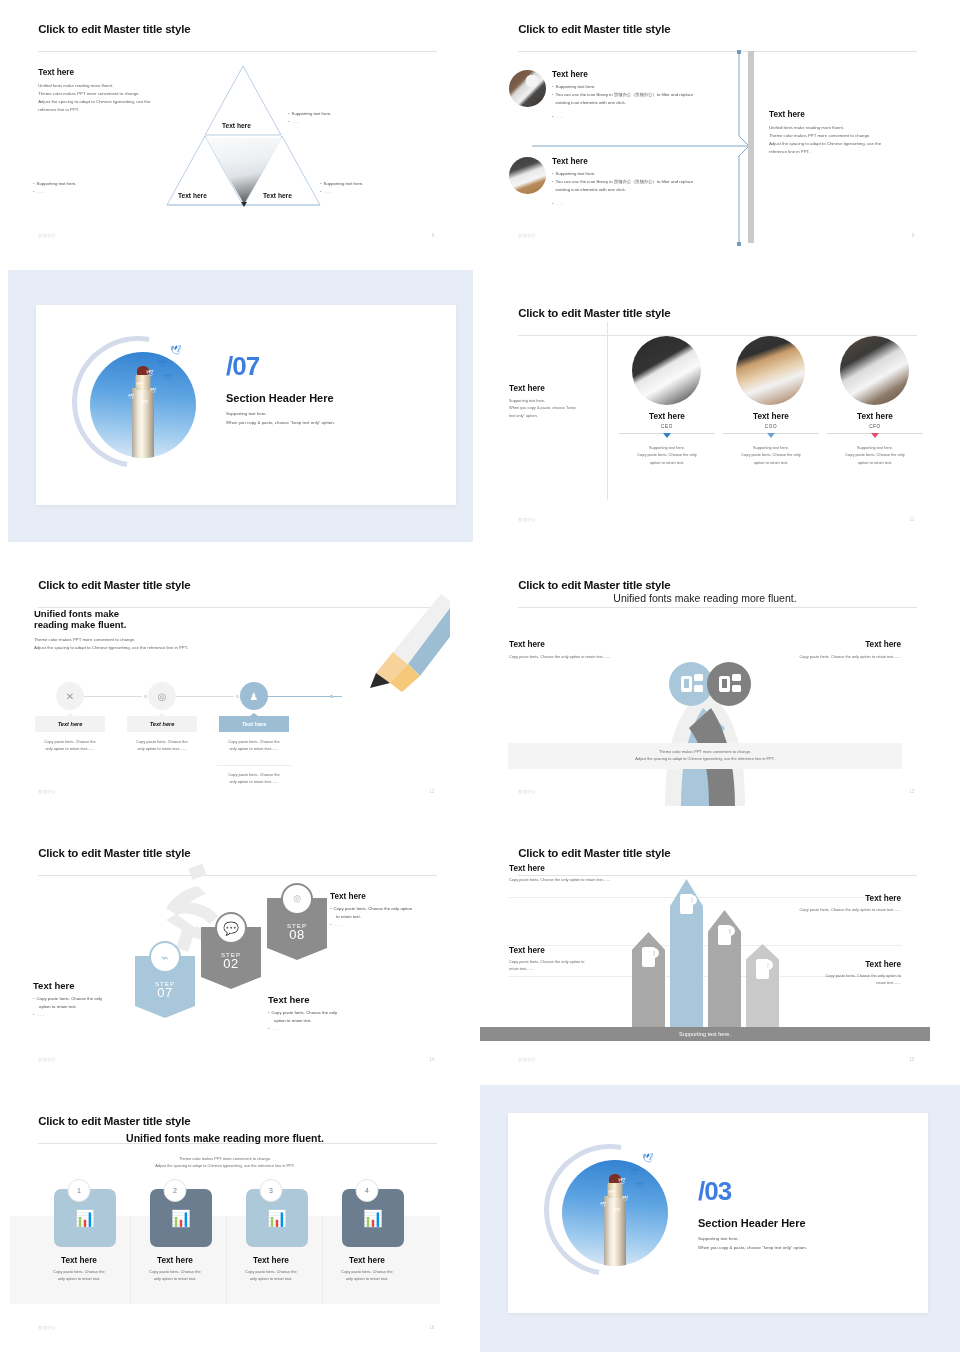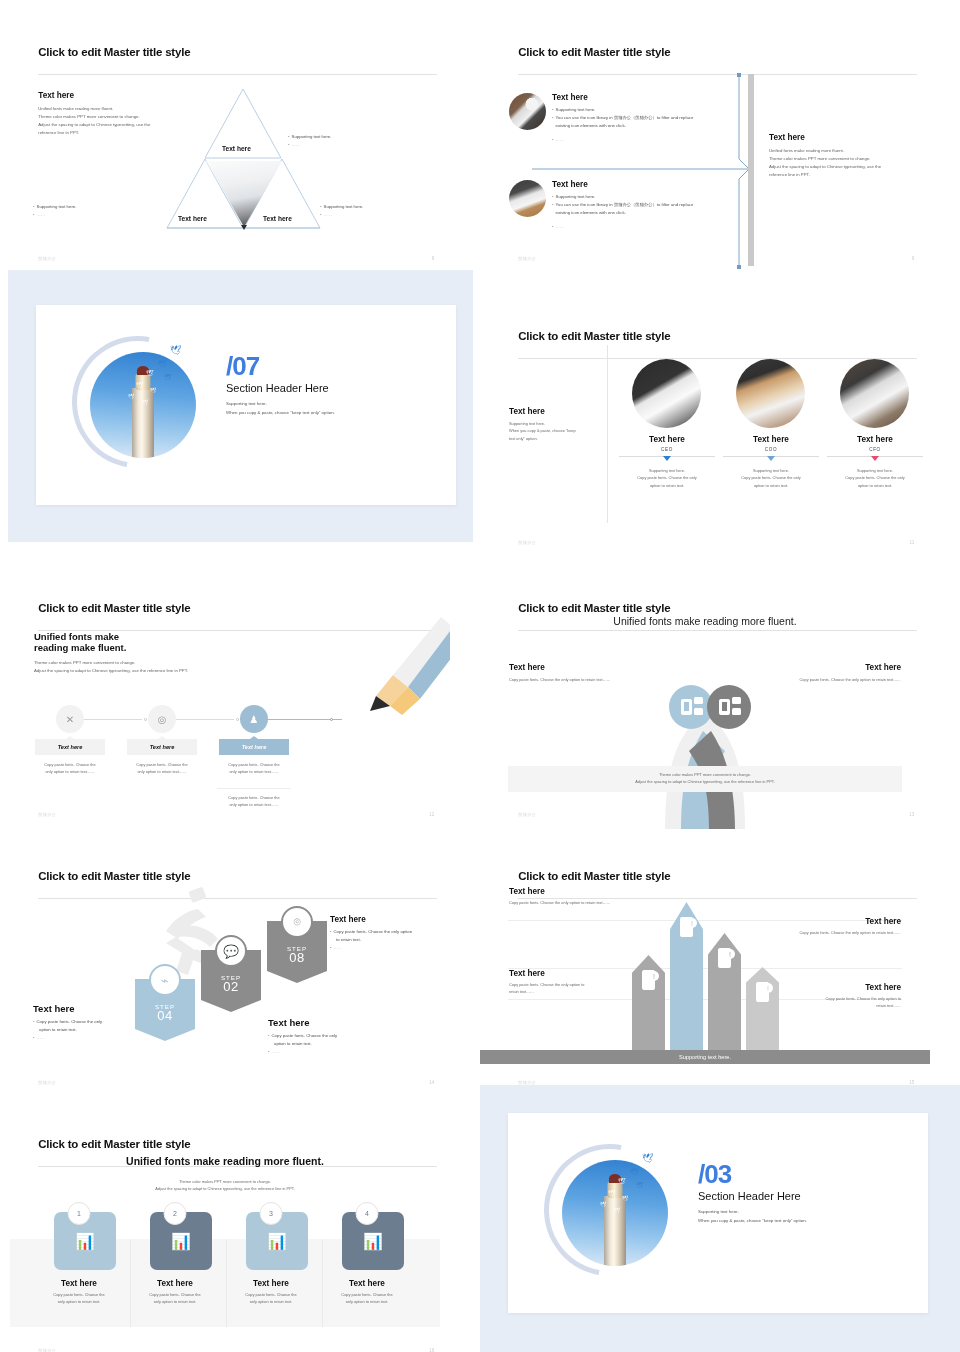--- a/index.html
+++ b/index.html
@@ -2,21 +2,21 @@
 <html><head>
 <meta charset="utf-8">
 <style>
   * { box-sizing: border-box; margin:0; padding:0; }
   html,body { width:960px; height:1352px; background:#ffffff;
     font-family:"Liberation Sans","DejaVu Sans",sans-serif; }
   .sheet { position:relative; width:960px; height:1352px; overflow:hidden; }
 
   
   .slide { position:absolute; background:#fff; overflow:hidden; }
-  .slide-w { width:450px; height:253px;margin-top:23px; }
+  .slide-w { width:450px; height:253px; }
 
   .s-title { position:absolute; left:8.5%; top:9%;
     font-size:11.5px; font-weight:bold; color:#111; letter-spacing:-.2px; }
   .s-rule { position:absolute; left:8.5%; right:3%; top:20%;
     border-top:1px solid #e2e2e2; }
   .s-foot { position:absolute; left:8.5%; bottom:6%; font-size:4.2px;
     color:#d8d8d8; letter-spacing:.3px; }
   .s-page { position:absolute; right:3.5%; bottom:6%; font-size:4.6px; color:#cfcfcf; }
 
   .h2 { font-size:8.2px; font-weight:bold; color:#111; }
@@ -59,21 +59,21 @@
   .lh-tower { position:absolute; left:50%; transform:translateX(-50%);
       background:linear-gradient(90deg,#b0a79c 0%,#efe7d8 28%,#fff8ea 45%,#d8ccb8 72%,#9c9183 100%); }
   .lh-head { position:absolute; left:50%; transform:translateX(-50%);
       background:linear-gradient(90deg,#c8b99f 0%,#fff3d4 45%,#b7a88e 100%);
       border-radius:2px; }
   .lh-cap { position:absolute; left:50%; transform:translateX(-50%);
       background:#7d2f26; border-radius:50% 50% 0 0; }
   .bird { position:absolute; color:#fff; line-height:1; }
   .bird.b { color:#2f7fd0; }
   .sec-num { font-size:26px; font-weight:bold; color:#3d7ee0; letter-spacing:-1px; line-height:1; }
-  .sec-head { font-size:11px; font-weight:normal; color:#111; margin-top:3px; }
+  .sec-head { font-size:11px; font-weight:bold; color:#111; margin-top:13px; }
   .sec-sub { font-size:4.4px; color:#555; margin-top:5px; line-height:2.1; }
 
   
   .team-circ { position:absolute; border-radius:50%; overflow:hidden; }
   .tc1 { background:linear-gradient(150deg,#2a2a2a 0%,#343434 38%,#e7e7e7 46%,#fafafa 62%,#cfcfcf 70%,#2b2b2b 100%); }
   .tc2 { background:linear-gradient(160deg,#3a3a3a 0%,#2f2f2f 26%,#c99c6c 36%,#e7cfae 52%,#f2f2f2 66%,#9c6f4a 100%); }
   .tc3 { background:linear-gradient(150deg,#5a4a3c 0%,#3a3a3a 30%,#dcdcdc 44%,#f4f4f4 60%,#8d7a68 78%,#5c4a3a 100%); }
   .role { font-size:4.6px; color:#4a4a4a; text-align:center; letter-spacing:.6px; }
   .role-rule { border-top:1px solid #dcdcdc; }
   .chev { width:0;height:0;border-left:4px solid transparent;border-right:4px solid transparent; }
@@ -427,21 +427,21 @@
       <path d="M28,52 L48,66 L40,90 L28,86 L34,68 L18,58 Z"></path>
       <path d="M48,64 L68,74 L72,92 L62,94 L58,80 L42,74 Z"></path>
       <path d="M8,96 L26,84 L32,92 L14,104 Z"></path>
       <path d="M60,92 L78,86 L80,94 L62,100 Z"></path>
     </g>
   </svg>
 
   <div class="step-pin" style="left:135px;top:132px;width:60px;">
     <div class="body" style="background:#a9c7da;padding:24px 0 6px;">
       <div class="step-lbl">STEP</div>
-      <div class="step-num">04</div>
+      <div class="step-num">07</div>
     </div>
     <div class="tip" style="border-left:30px solid transparent;border-right:30px solid transparent;border-top:12px solid #a9c7da;"></div>
     <div class="step-icon" style="top:-15px;width:32px;height:32px;border:2px solid #a9c7da;color:#a9c7da;font-size:13px;">⌁</div>
   </div>
 
   <div class="step-pin" style="left:201px;top:103px;width:60px;">
     <div class="body" style="background:#8c8c8c;padding:24px 0 6px;">
       <div class="step-lbl">STEP</div>
       <div class="step-num">02</div>
     </div>
@@ -638,21 +638,21 @@
       </div>
       <span class="bird b" style="left:104px;top:16px;font-size:9px;">🕊</span>
       <span class="bird b" style="left:92px;top:30px;font-size:7px;">🕊</span>
       <span class="bird b" style="left:98px;top:44px;font-size:6px;">🕊</span>
       <span class="bird" style="left:80px;top:40px;font-size:6px;">🕊</span>
       <span class="bird" style="left:70px;top:52px;font-size:6px;">🕊</span>
       <span class="bird" style="left:84px;top:58px;font-size:5px;">🕊</span>
       <span class="bird" style="left:62px;top:64px;font-size:5px;">🕊</span>
       <span class="bird" style="left:76px;top:70px;font-size:5px;">🕊</span>
     </div>
-    <div style="position:absolute;left:190px;top:48px;">
+    <div style="position:absolute;left:190px;top:65px;">
       <div class="sec-num">/03</div>
       <div class="sec-head">Section Header Here</div>
       <div class="sec-sub">
         <div>Supporting text here.</div>
         <div>When you copy &amp; paste, choose "keep text only" option.</div>
       </div>
     </div>
   </div>
 </div>
 

